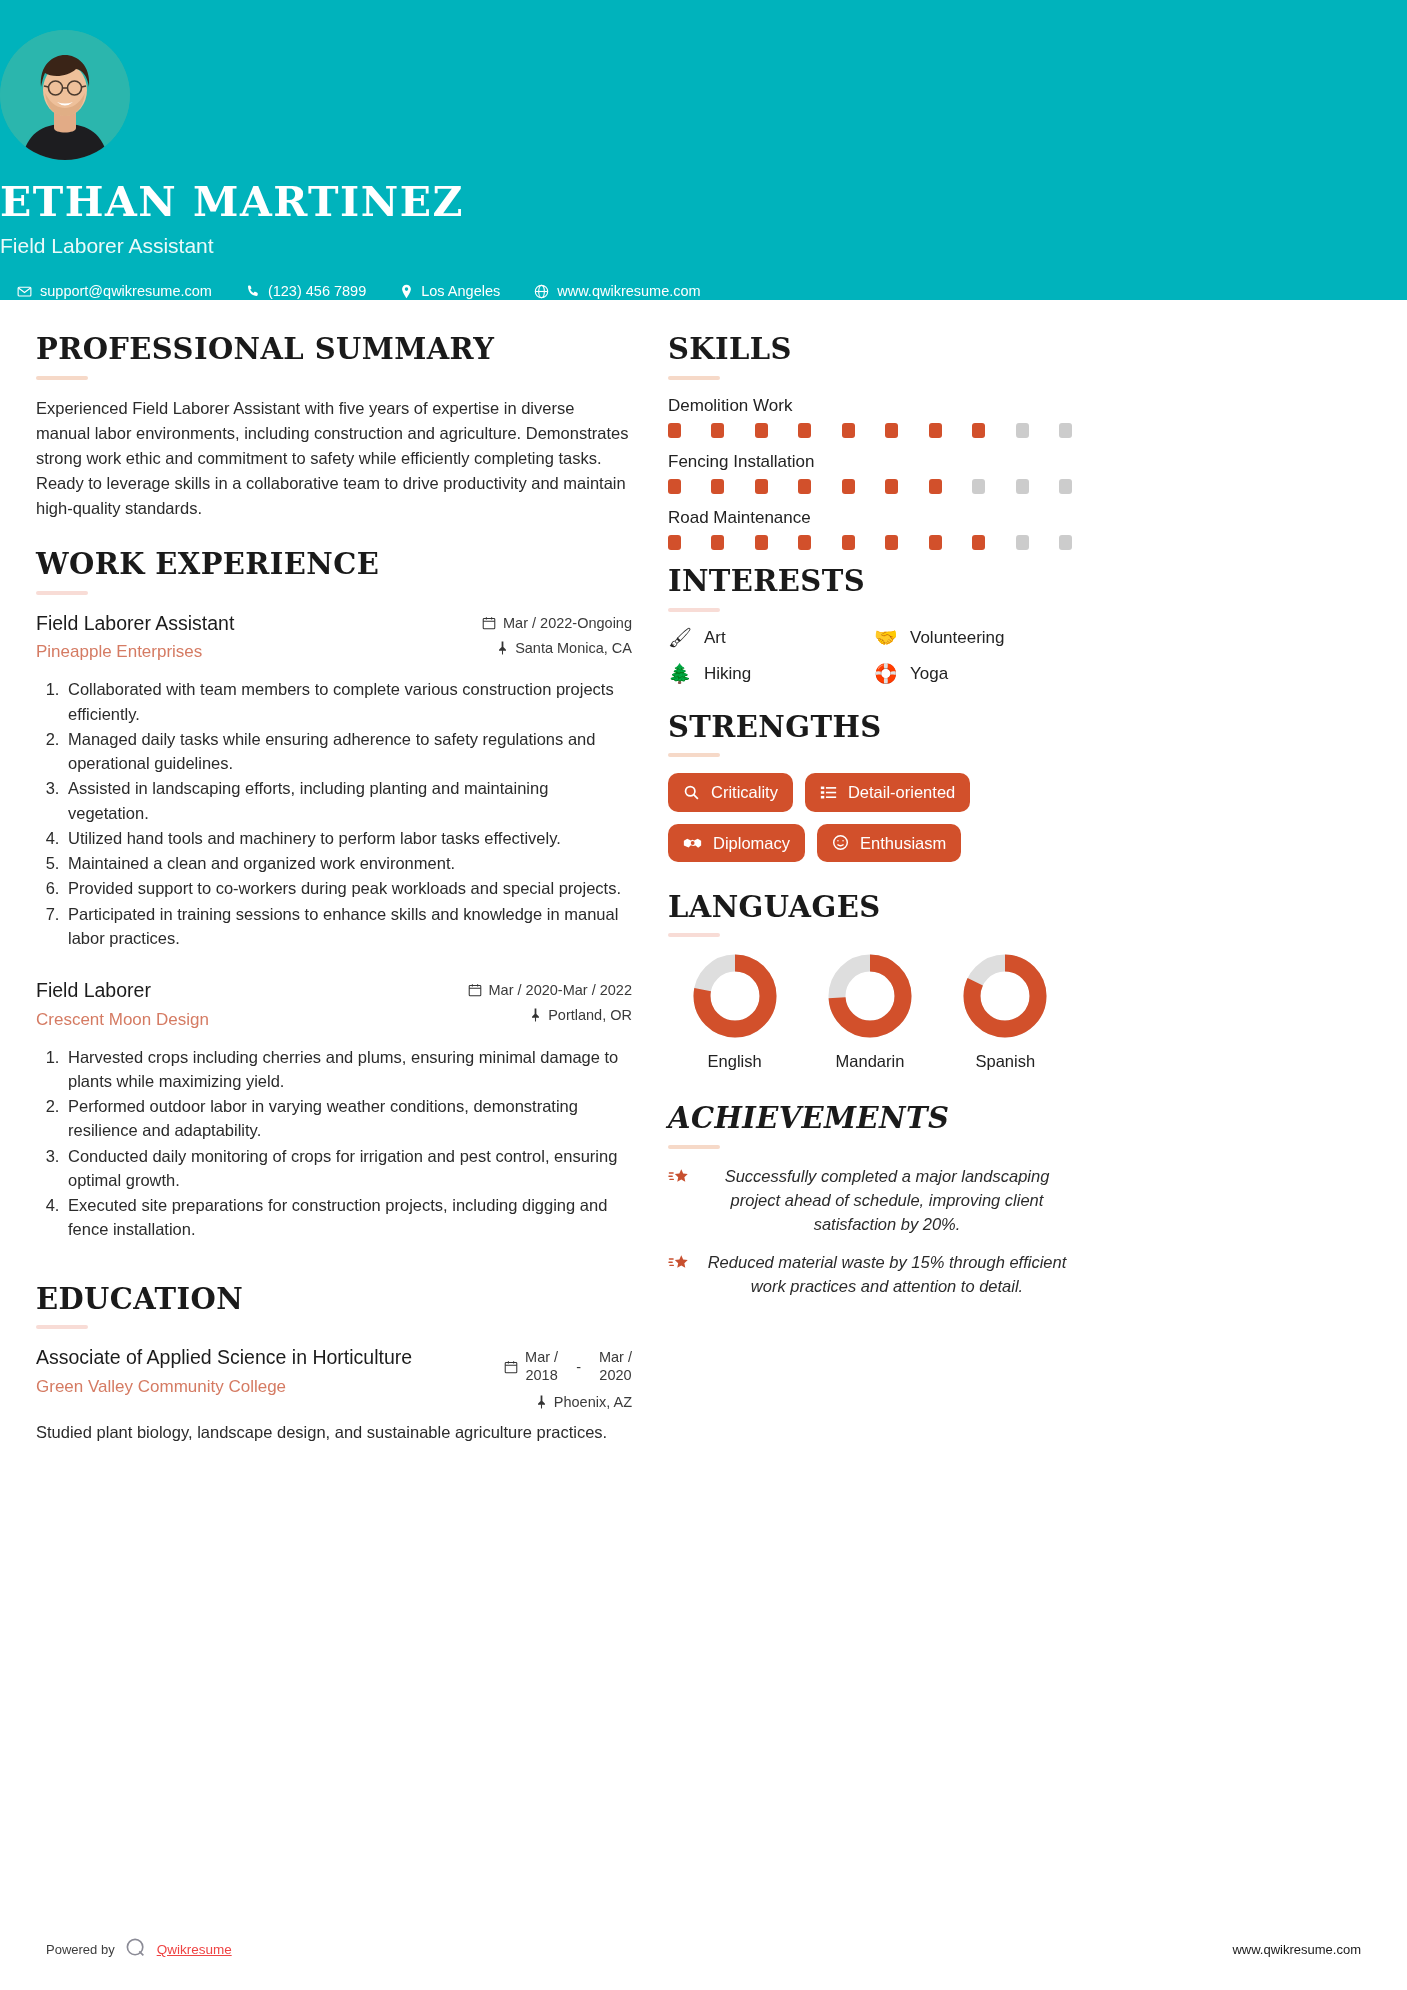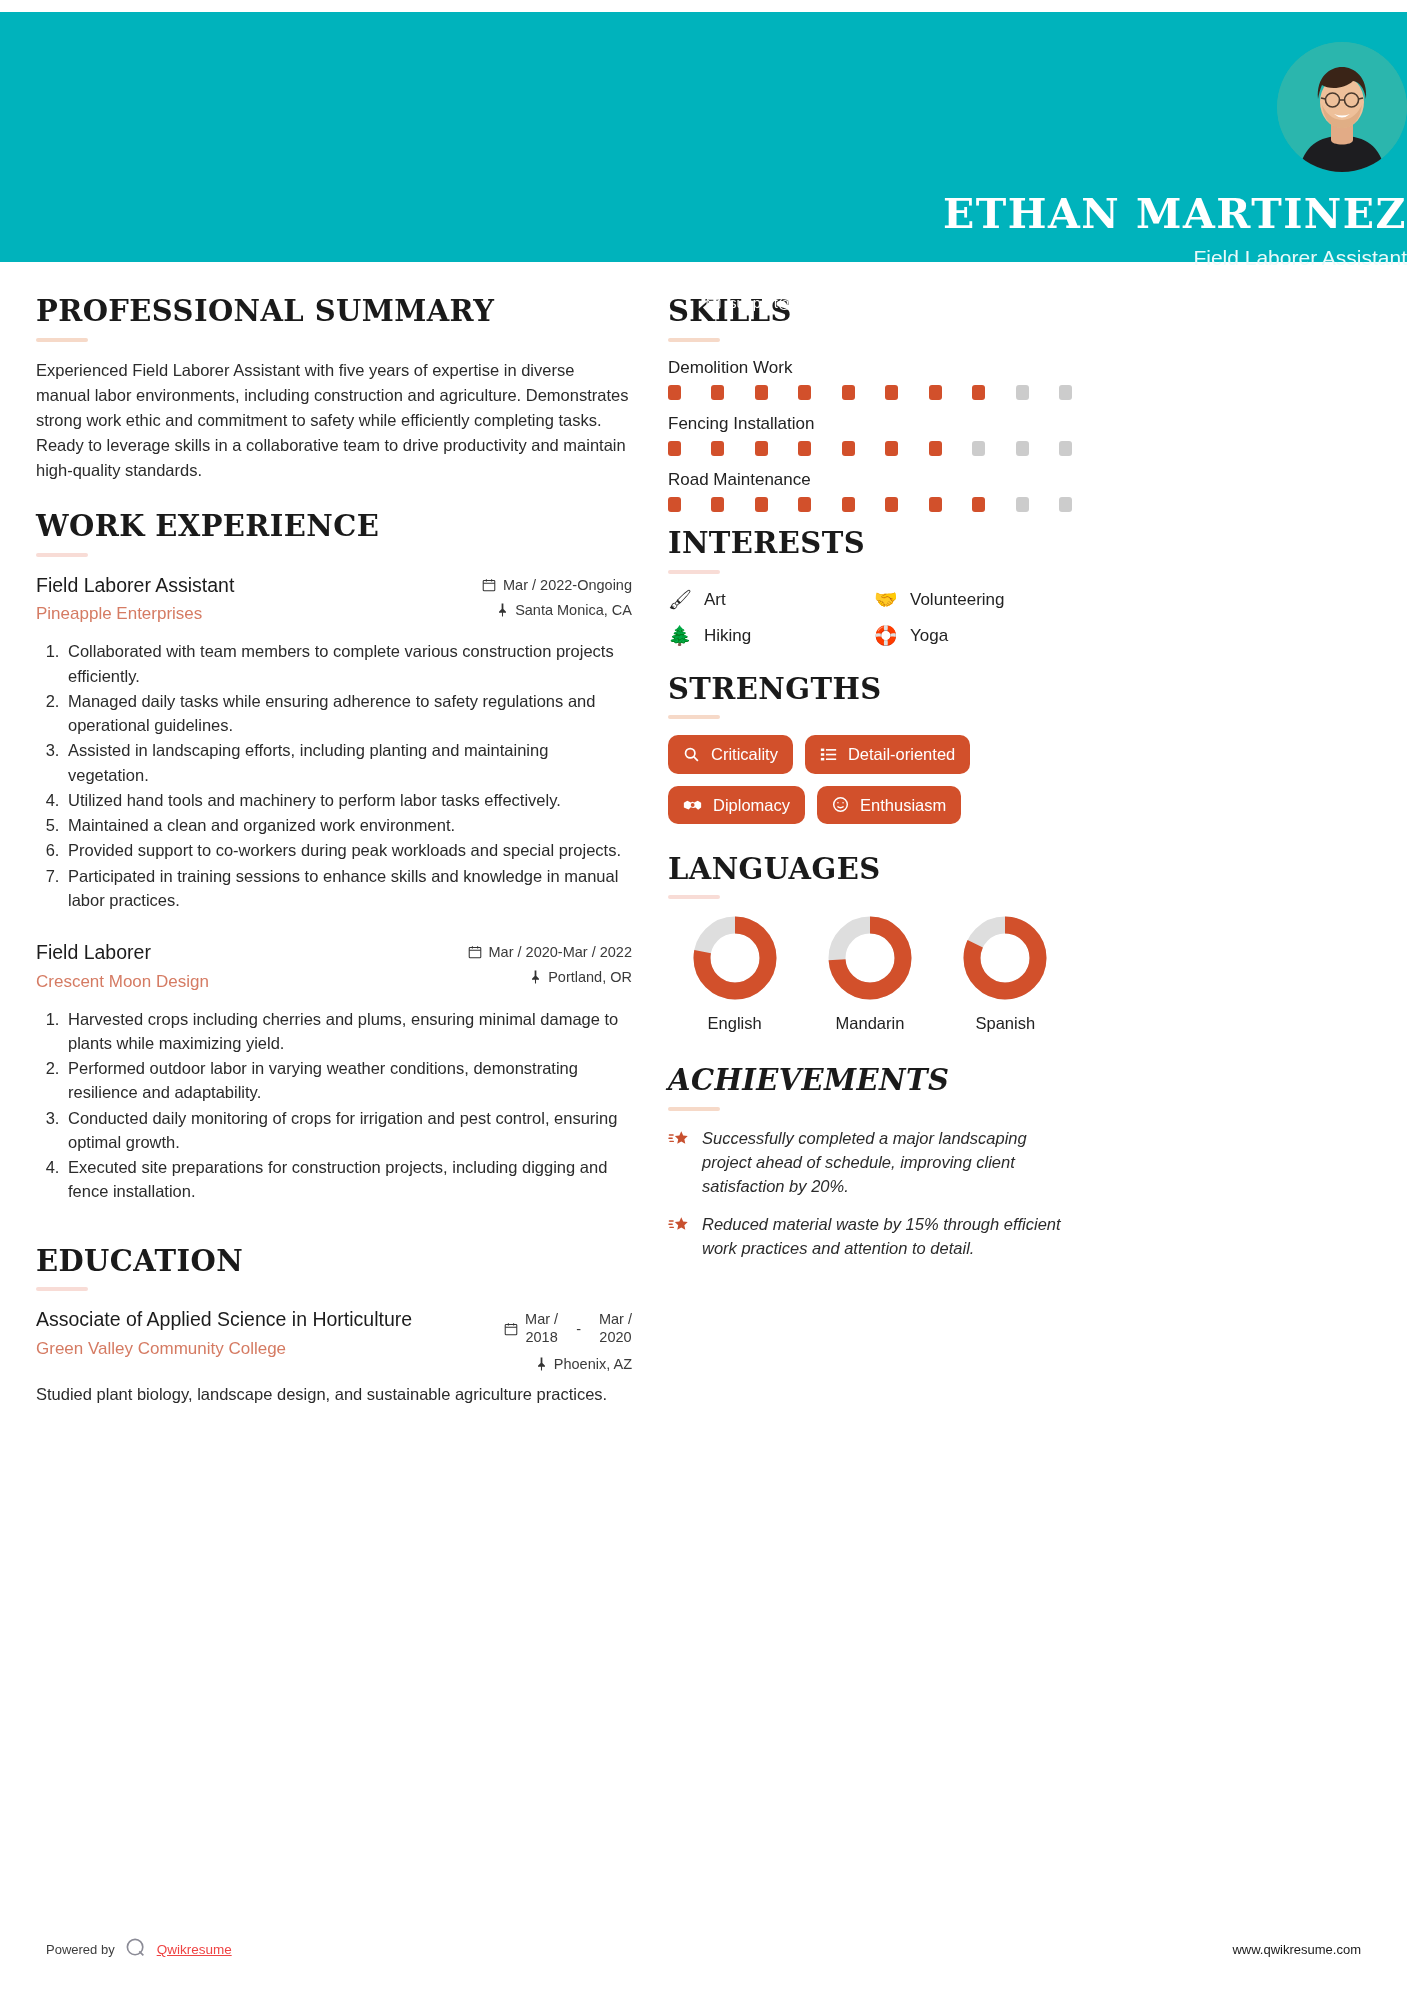--- a/index.html
+++ b/index.html
@@ -6,28 +6,27 @@
   html, body {
     width: 1407px;
     background: #ffffff;
     font-family: "Liberation Sans", sans-serif;
   }
   body { width: 1407px; min-height: 1990px; position: relative; }
 
   
   .header {
     background: #00b3bc;
-    height: 250px;
+    height: 300px;
     width: 100%;
     position: relative;
     display: flex;
     flex-direction: column;
-    align-items: flex-end;
+    align-items: flex-start;
     padding-top: 30px;
-    margin-top: 12px;
   }
   .avatar {
     width: 130px; height: 130px;
     border-radius: 50%;
     overflow: hidden;
     background: #2bb6ad;
     position: relative;
     flex: none;
   }
   .avatar svg { display: block; width: 130px; height: 130px; }
@@ -245,20 +244,21 @@
     display: flex;
     gap: 12px;
     margin-bottom: 14px;
     align-items: flex-start;
   }
   .ach-icon { flex: none; margin-top: 3px; }
   .ach-text {
     font-size: 16.5px;
     line-height: 1.45;
     color: #2b2b2b;
+    text-align: center;
   }
 
   
   .footer {
     position: absolute;
     left: 0; right: 0;
     bottom: 28px;
     padding: 0 46px;
     display: flex;
     justify-content: space-between;

